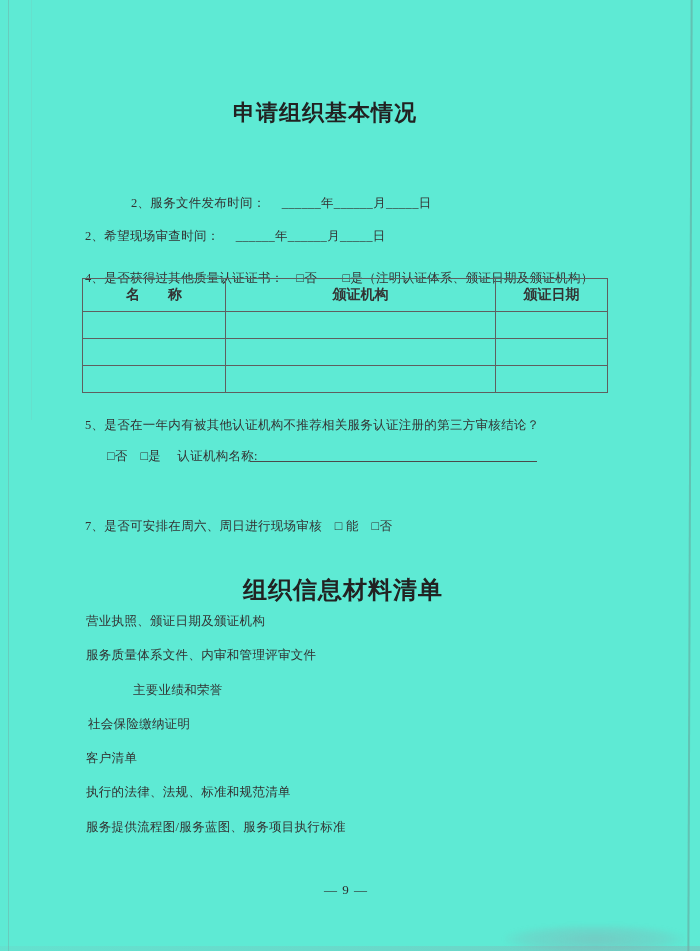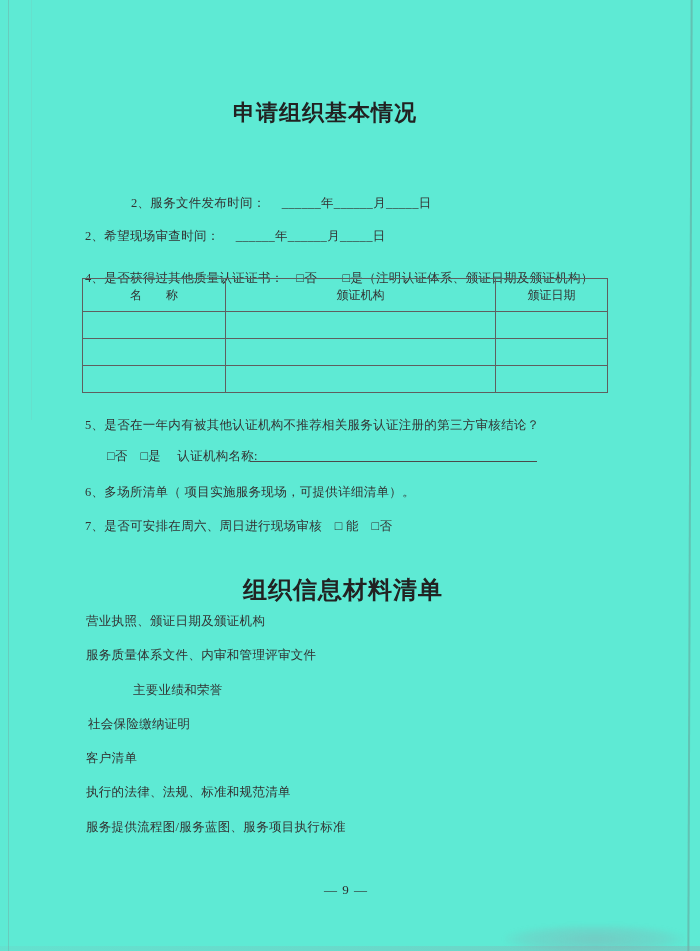--- a/index.html
+++ b/index.html
@@ -30,22 +30,22 @@
   .title-2{left:243px;top:553px;font-size:24px;letter-spacing:1px;margin-top:24px;}
   table.cert{
     position:absolute;
     left:82px;top:278px;
     width:525px;
     border-collapse:collapse;
     table-layout:fixed;
   }
   table.cert th, table.cert td{
     border:1px solid #5f5f5f;
-    font-size:12px;
-    font-weight:normal;
+    font-size:14px;
+    font-weight:bold;
     vertical-align:middle;
     padding:0;
     white-space:pre;
     color:#333;
   }
   table.cert th{height:32px;}
   table.cert td{height:26px;}
   .col-name{width:143px;}
   .col-org{width:270px;}
   .col-date{width:112px;}
@@ -135,21 +135,20 @@
       <td></td>
     </tr>
   </tbody>
     </table>
 
   <div class="line" style="left:85px;top:418px;">5、是否在一年内有被其他认证机构不推荐相关服务认证注册的第三方审核结论？</div>
 
   <div class="line" style="left:107px;top:449px;text-align:center;">□否　□是　 认证机构名称:</div>
   <div class="blank-line"></div>
 
-  <div class="line" style="left:85px;top:485px;">6、多场所清单（ 项目实施服务现场，可提供详细清单）。</div>
 
   <div class="line" style="left:85px;top:519px;">7、是否可安排在周六、周日进行现场审核　□ 能　□否</div>
 
   <h1 class="doc-title title-2">组织信息材料清单</h1>
 
   <div class="line" style="left:86px;top:614px;">营业执照、颁证日期及颁证机构</div>
   <div class="line" style="left:86px;top:648px;">服务质量体系文件、内审和管理评审文件</div>
   <div class="line" style="left:86px;top:683px;margin-left:47px;">主要业绩和荣誉</div>
   <div class="line" style="left:88px;top:717px;">社会保险缴纳证明</div>
   <div class="line" style="left:86px;top:751px;">客户清单</div>

